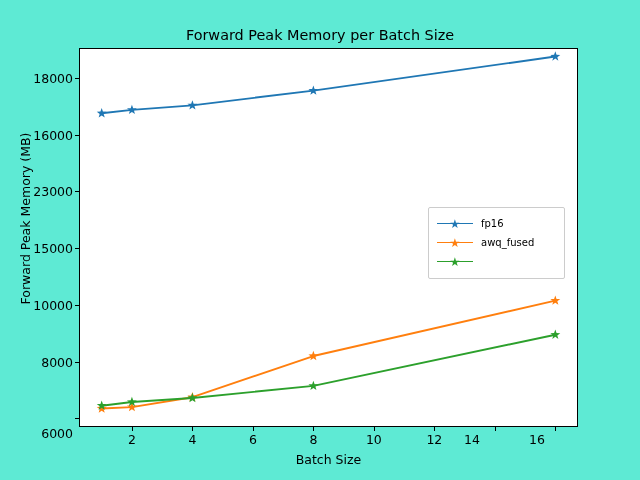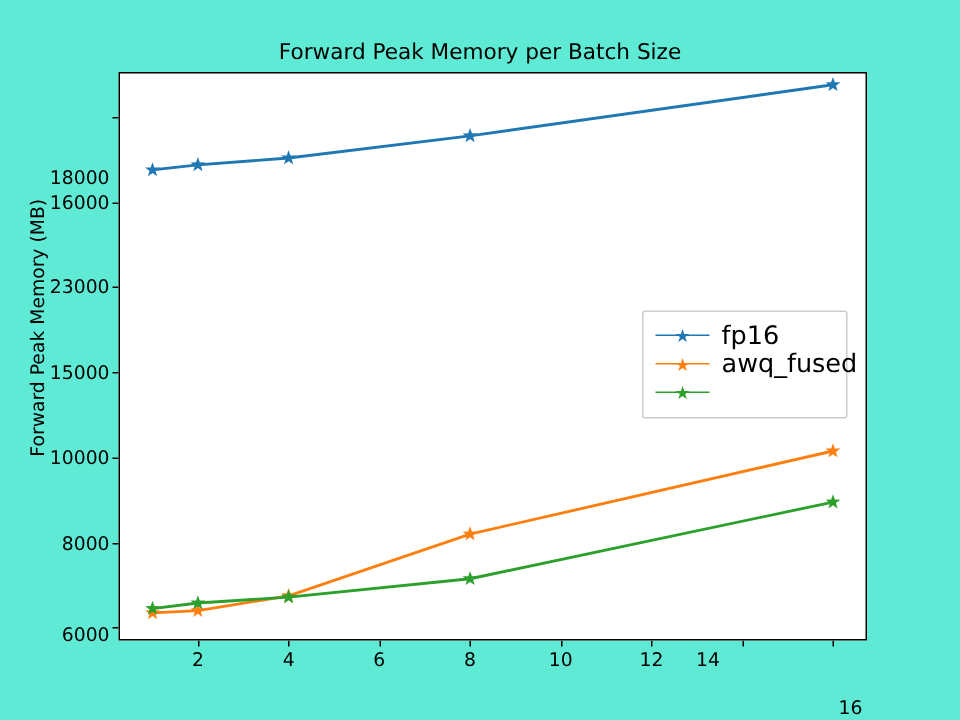--- a/index.html
+++ b/index.html
@@ -128,21 +128,21 @@
   .legend-swatch .lstar {
     position: absolute;
     left: 18px;
     top: 7px;
     transform: translate(-50%, -50%);
     font-size: 12px;
     line-height: 1;
     color: inherit;
   }
   .legend-label {
-    font-size: 17px;
+    font-size: 10px;
     color: #000000;
     white-space: nowrap;
   }
   svg#series-svg {
     position: absolute;
     left: 0;
     top: 0;
     width: 640px;
     height: 480px;
     overflow: visible;
@@ -150,53 +150,54 @@
   }
 </style>
 </head>
 <body>
 
 <div id="figure">
 
   <div id="chart-title">Forward Peak Memory per Batch Size</div>
 
   <div id="ylabel">Forward Peak Memory (MB)</div>
+  <div id="xlabel">Batch Size</div>
 
   <div id="ytick-labels">
-      <div class="ytick-label" style="top: 423px;">6000</div>
+      <div class="ytick-label" style="top: 433px;">6000</div>
       <div class="ytick-mark" style="top: 418.483px;"></div>
       <div class="ytick-label" style="top: 361.704px;">8000</div>
       <div class="ytick-mark" style="top: 361.704px;"></div>
       <div class="ytick-label" style="top: 304.925px;">10000</div>
       <div class="ytick-mark" style="top: 304.925px;"></div>
       <div class="ytick-label" style="top: 248.146px;">15000</div>
       <div class="ytick-mark" style="top: 248.146px;"></div>
       <div class="ytick-label" style="top: 191.367px;">23000</div>
       <div class="ytick-mark" style="top: 191.367px;"></div>
       <div class="ytick-label" style="top: 134.588px;">16000</div>
       <div class="ytick-mark" style="top: 134.588px;"></div>
-      <div class="ytick-label" style="top: 77.809px; margin-top: 40px;">18000</div>
+      <div class="ytick-label" style="top: 77.809px;">18000</div>
       <div class="ytick-mark" style="top: 77.809px;"></div>
     </div>
   <div id="xtick-labels">
       <div class="xtick-label" style="left: 131.924px;">2</div>
       <div class="xtick-mark" style="left: 131.924px;"></div>
       <div class="xtick-label" style="left: 192.409px;">4</div>
       <div class="xtick-mark" style="left: 192.409px;"></div>
       <div class="xtick-label" style="left: 252.894px;">6</div>
       <div class="xtick-mark" style="left: 252.894px;"></div>
       <div class="xtick-label" style="left: 313.379px;">8</div>
       <div class="xtick-mark" style="left: 313.379px;"></div>
       <div class="xtick-label" style="left: 373.864px;">10</div>
       <div class="xtick-mark" style="left: 373.864px;"></div>
       <div class="xtick-label" style="left: 434.348px;">12</div>
       <div class="xtick-mark" style="left: 434.348px;"></div>
       <div class="xtick-label" style="left: 472px;">14</div>
       <div class="xtick-mark" style="left: 494.833px;"></div>
-      <div class="xtick-label" style="left: 567px; margin-top: 32px;">16</div>
+      <div class="xtick-label" style="left: 537px;">16</div>
       <div class="xtick-mark" style="left: 555.318px;"></div>
     </div>
 
   <div id="plot-area"></div>
 
   <svg id="series-svg" viewBox="0 0 640 480">
       <g>
         <polyline points="101.68,113.30 131.92,109.89 192.41,105.35 313.38,90.58 555.32,56.52" fill="none" stroke="#1f77b4" stroke-width="1.9" stroke-linejoin="round" stroke-linecap="round"></polyline>
         <path d="M101.68,108.10L102.92,111.60L106.63,111.69L103.68,113.94L104.74,117.50L101.68,115.40L98.63,117.50L99.68,113.94L96.74,111.69L100.45,111.60Z" fill="#1f77b4"></path>
         <path d="M131.92,104.69L133.16,108.19L136.87,108.28L133.92,110.54L134.98,114.10L131.92,111.99L128.87,114.10L129.93,110.54L126.98,108.28L130.69,108.19Z" fill="#1f77b4"></path>

